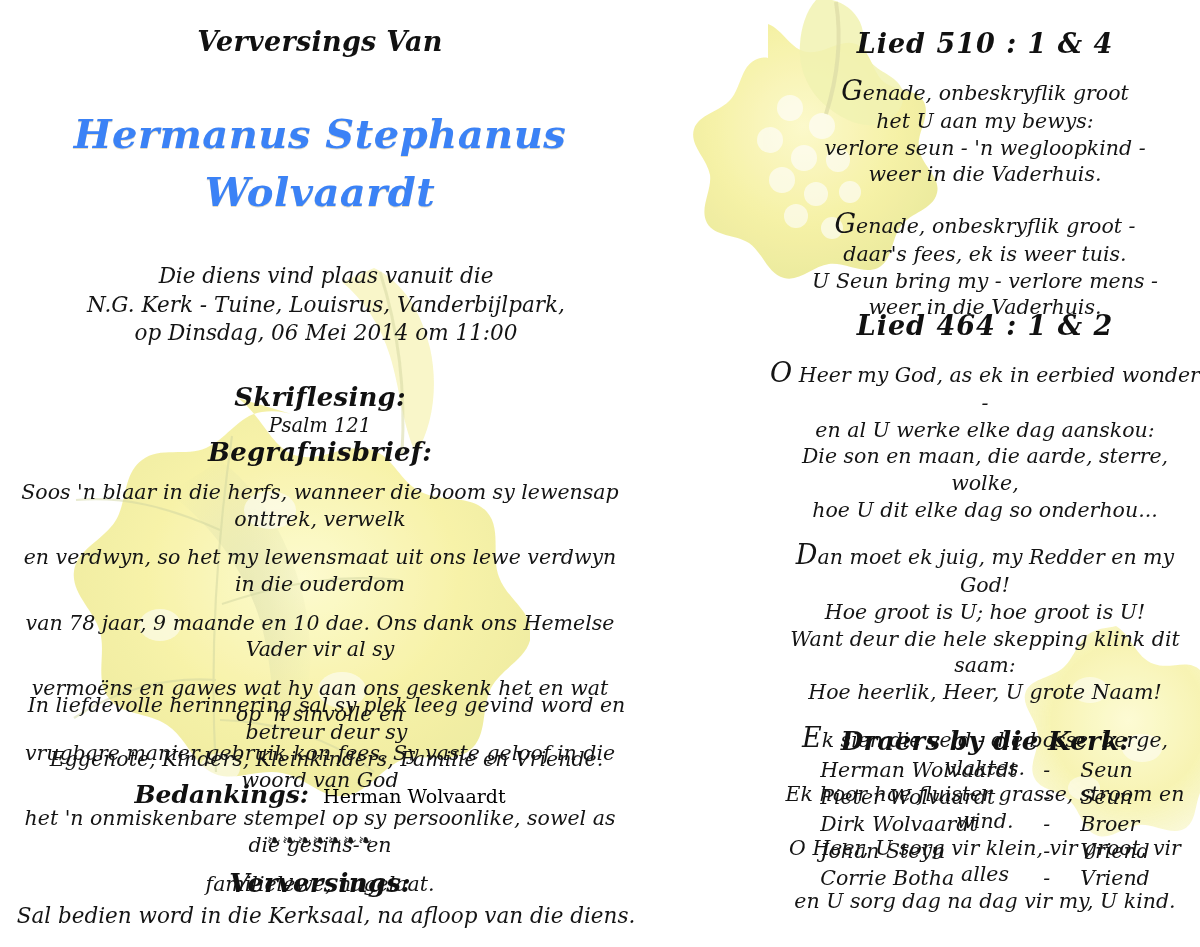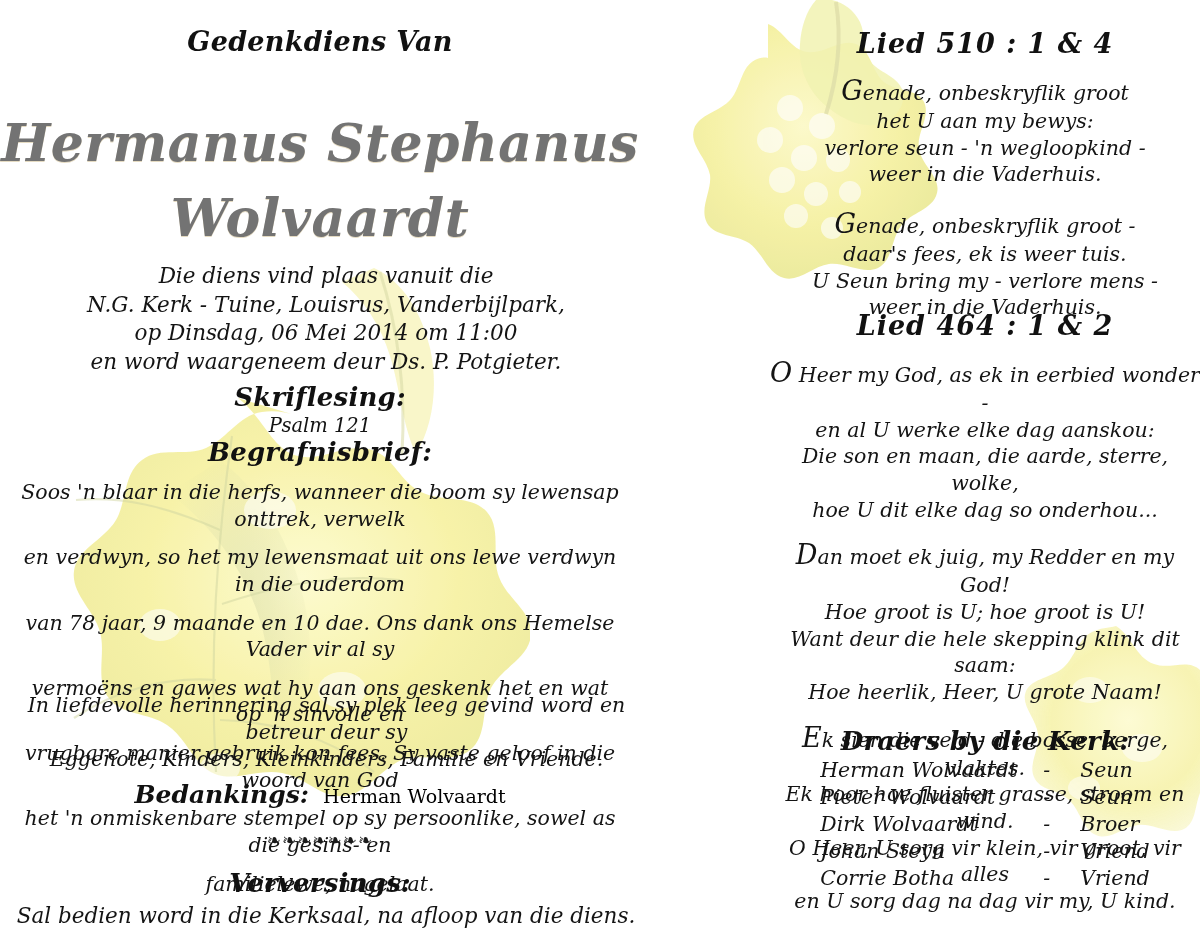--- a/index.html
+++ b/index.html
@@ -45,25 +45,25 @@
   }
 
   #gedenkdiens {
     text-align: center;
     font-size: 27px;
     letter-spacing: .3px;
   }
 
   #deceased-name {
     text-align: center;
-    color: #737373;
+    color: #3b82f6;
     font-family: "DejaVu Serif", serif;
     font-style: italic;
     font-weight: bold;
-    font-size: 52px;
+    font-size: 40px;
     line-height: 1.45;
     letter-spacing: .5px;
     text-shadow: 0 1px 0 rgba(150,110,10,.25);
   }
 
   .service-line { text-align: center; font-size: 21.5px; line-height: 1.33; margin-left: 12px; }
 
   .heading-script {
     text-align: center;
     font-size: 26px;
@@ -213,32 +213,31 @@
     <path fill="url(#gWash)" d="M96 6c16 10 20 32 38 38 16 6 34-6 46 6 11 11 4 30 10 44 6 15 24 24 22 40-2 16-22 21-30 35-8 13-4 32-18 40-14 7-30-6-46-4-15 2-28 16-42 10-14-6-16-26-28-36-11-10-28-8-34-22-6-13 6-28 4-43-2-16-18-29-12-43 6-13 26-13 38-24 11-10 14-28 28-35 8-4 16-4 24-6z"></path>
     <g fill="#ffffff" opacity=".5">
       <ellipse cx="70" cy="70" rx="18" ry="13"></ellipse>
       <ellipse cx="122" cy="128" rx="20" ry="14"></ellipse>
       <ellipse cx="64" cy="168" rx="16" ry="12"></ellipse>
     </g>
   </svg>
 
   <div class="col" id="col-left">
 
-    <div class="block script" id="gedenkdiens" style="top:26px;">Gedenkdiens Van</div>
+    <div class="block script" id="gedenkdiens" style="top:26px;">Verversings Van</div>
 
     <div class="block" id="deceased-name" style="top:105px;">
       <div>Hermanus Stephanus</div>
       <div>Wolvaardt</div>
     </div>
 
     <div class="block" id="service-details" style="top:262px;">
       <div class="service-line body-it">Die diens vind plaas vanuit die</div>
       <div class="service-line body-it">N.G. Kerk - Tuine, Louisrus, Vanderbijlpark,</div>
       <div class="service-line body-it">op Dinsdag, 06 Mei 2014 om 11:00</div>
-      <div class="service-line body-it">en word waargeneem deur Ds. P. Potgieter.</div>
     </div>
 
     <div class="block" id="scripture" style="top:382px;">
       <div class="heading-script script">Skriflesing:</div>
       <div class="heading-sub body-it" style="margin-top:2px;">Psalm 121</div>
     </div>
 
     <div class="block" id="eulogy-section" style="top:437px;">
       <div class="heading-script script">Begrafnisbrief:</div>
       <div id="eulogy" class="body-it" style="margin-top:6px;">

